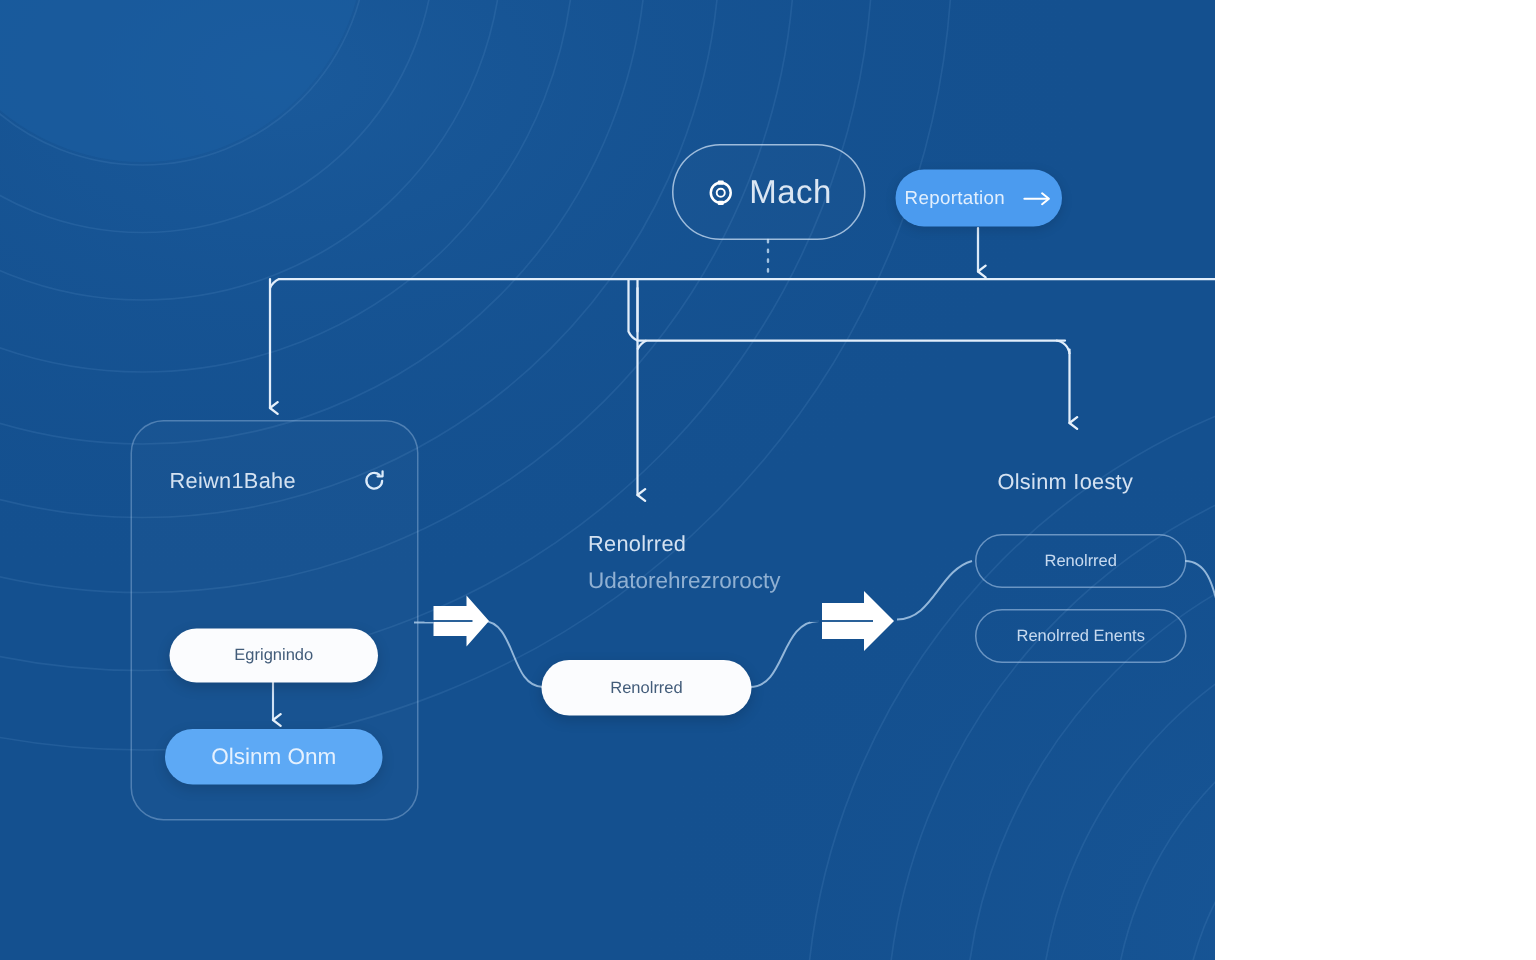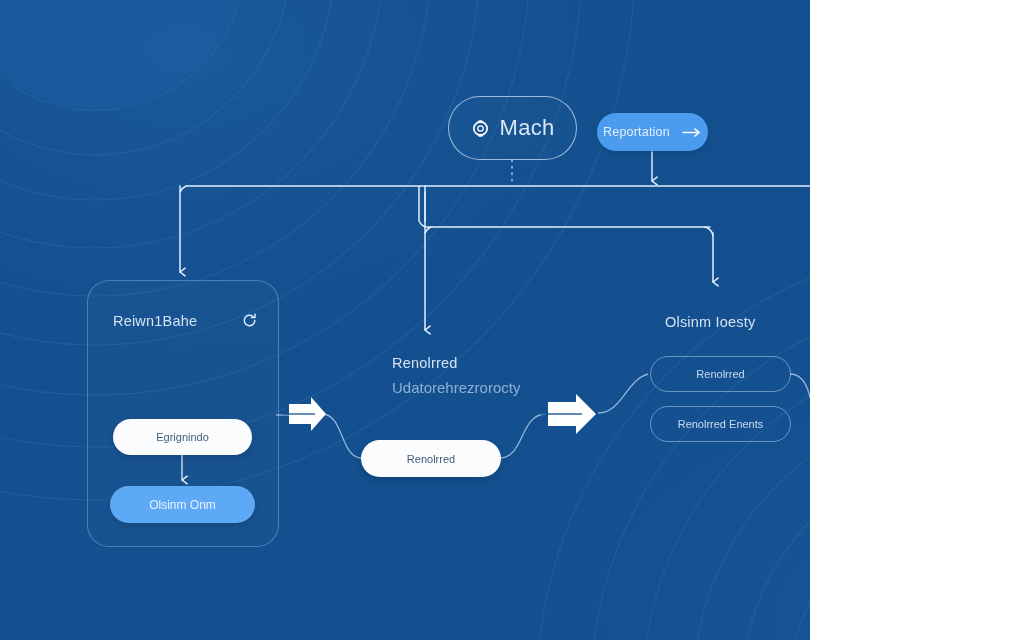--- a/index.html
+++ b/index.html
@@ -89,21 +89,21 @@
     color: #355070;
     font-size: 11px;
     box-shadow: 0 3px 9px rgba(0,0,0,.16);
   }
   .field-accent {
     position: absolute;
     display: flex; align-items: center; justify-content: center;
     border-radius: 19px;
     background: #5da9f5;
     color: #f0f7ff;
-    font-size: 12px;
+    font-size: 15px;
     box-shadow: 0 3px 9px rgba(0,0,0,.14);
   }
   .icon-refresh { position: absolute; }
   .blurtext { filter: blur(0.45px); opacity: .93; }
 </style>
 </head>
 <body>
 
 <div id="stage">
 

